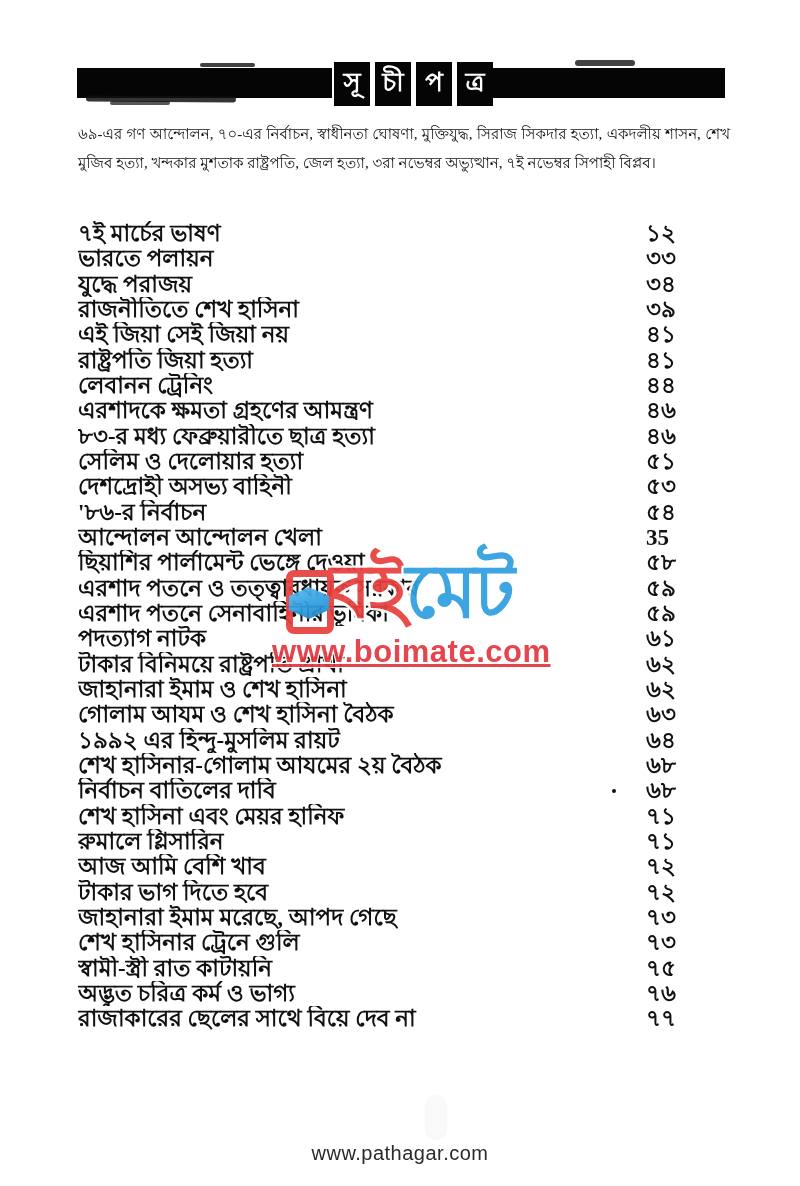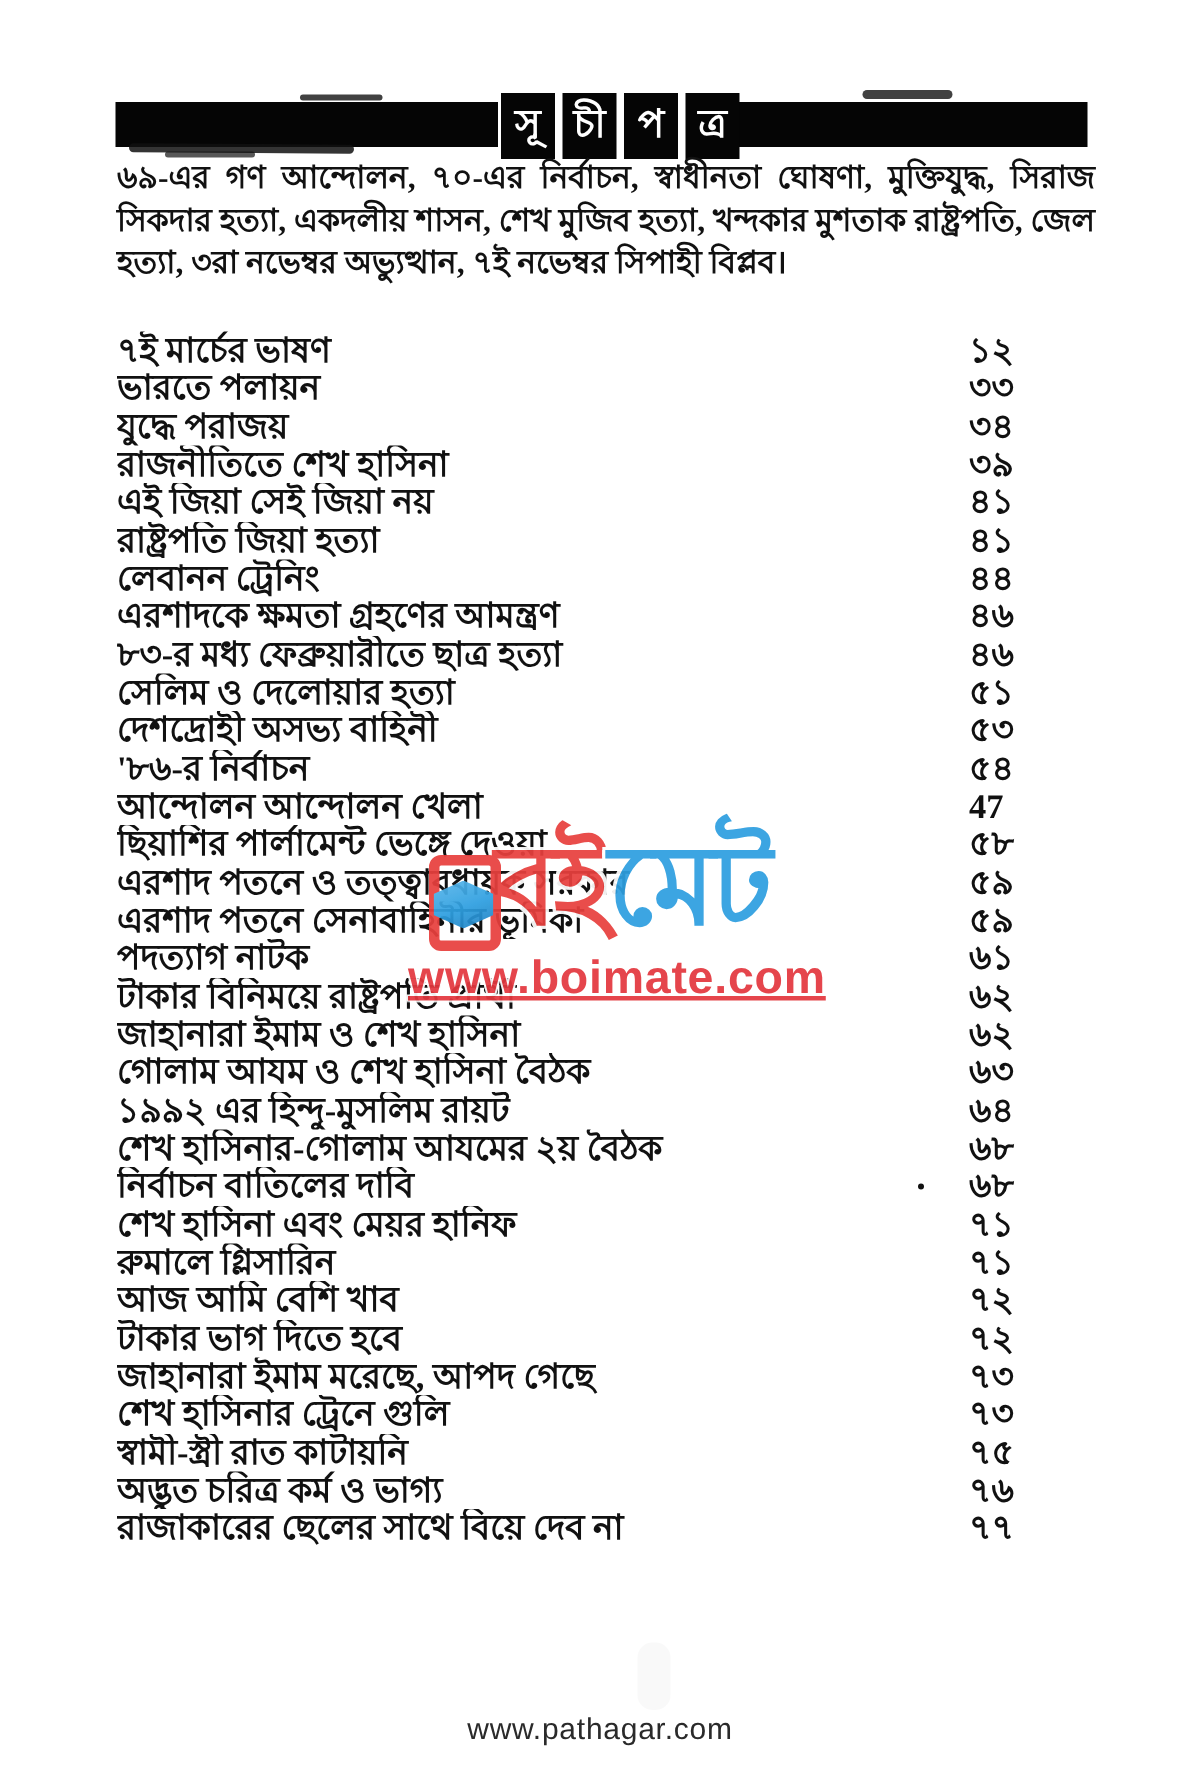--- a/index.html
+++ b/index.html
@@ -33,22 +33,22 @@
   
   .smudge { position: absolute; background: #111; }
   .smudge-a { left: 86px;  top: 96px; width: 150px; height: 6px; border-radius: 3px; opacity: .85; transform: rotate(.4deg); }
   .smudge-b { left: 110px; top: 101px; width: 60px; height: 4px; border-radius: 2px; opacity: .7; }
   .smudge-c { left: 200px; top: 63px; width: 55px; height: 4px; border-radius: 2px; opacity: .8; }
   .smudge-d { left: 575px; top: 60px; width: 60px; height: 6px; border-radius: 3px; opacity: .8; }
   .smudge-e { left: 425px; top: 1095px; width: 22px; height: 45px; border-radius: 10px; opacity: .05; background:#888; }
 
   
   .intro {
-    position: absolute; left: 78px; top: 104px; width: 652px;
-    font-size: 21px; font-weight: bold; line-height: 28.5px;
+    position: absolute; left: 78px; top: 120px; width: 652px;
+    font-size: 15px; font-weight: normal; line-height: 28.5px;
     text-align: justify;
   }
 
   
   .toc {
     position: absolute; left: 78px; top: 221px; width: 614px;
   }
   .toc-row {
     display: flex; align-items: baseline;
     height: 25.33px; line-height: 25.33px;
@@ -206,21 +206,21 @@
 
   <div class="toc-row">
     <span class="toc-title">'৮৬-র নির্বাচন</span>
 
     <span class="toc-page">৫৪</span>
   </div>
 
   <div class="toc-row">
     <span class="toc-title">আন্দোলন আন্দোলন খেলা</span>
 
-    <span class="toc-page">47</span>
+    <span class="toc-page">35</span>
   </div>
 
   <div class="toc-row">
     <span class="toc-title">ছিয়াশির পার্লামেন্ট ভেঙ্গে দেওয়া</span>
 
     <span class="toc-page">৫৮</span>
   </div>
 
   <div class="toc-row">
     <span class="toc-title">এরশাদ পতনে ও তত্ত্বাবধায়ক সরকার</span>

